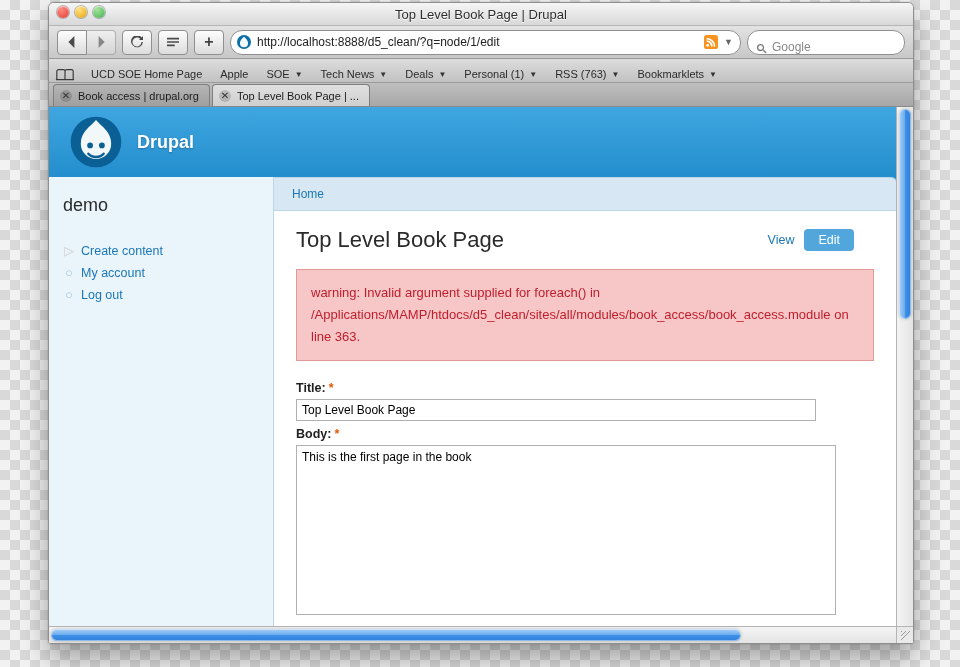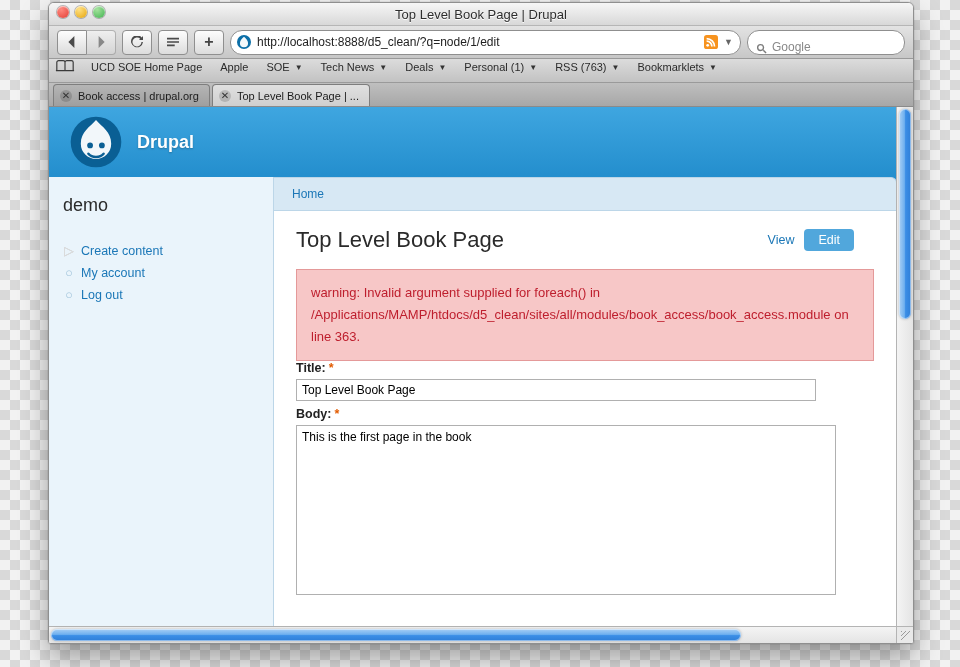--- a/index.html
+++ b/index.html
@@ -93,21 +93,21 @@
   .search-bar{
     width:140px;height:23px;background:#fff;border:1px solid #8f8f8f;border-radius:12px;
     display:flex;align-items:flex-end;gap:5px;padding:0 8px;color:#888
   }
   .search-bar svg{width:11px;height:11px;fill:#7a7a7a}
 
   .bookbar{
     height:23px;
     background:linear-gradient(#dcdcdc,#c2c2c2);
     border-bottom:1px solid var(--mac-border);
-    display:flex;align-items:flex-start;gap:2px;
+    display:flex;align-items:flex-end;gap:2px;
     padding:0 6px;font-size:11px;color:#2b2b2b;
   }
   .book-ico{width:20px;height:14px;margin-right:6px;fill:#3a3a3a}
   .book-item{padding:2px 8px;border-radius:3px;display:flex;align-items:center;gap:3px;cursor:default}
   .tri{font-size:8px;color:#333;margin-left:2px}
 
   .tab-strip{
     height:23px;
     background:linear-gradient(#bfbfbf,#a7a7a7);
     border-bottom:1px solid #8a8a8a;
@@ -169,21 +169,22 @@
   .page-title{font-size:22px;font-weight:400;color:#2a2a2a;margin:0;flex:none}
   .local-tabs{display:flex;align-items:center;gap:10px;margin-left:auto;margin-right:20px}
   .lt-view{color:var(--link);font-size:12.5px;text-decoration:none}
   .lt-edit{
     background:var(--edit-btn);color:#fff;font-size:12.5px;
     padding:4px 14px;border-radius:4px;
   }
   .warning{
     background:var(--warn-bg);border:1px solid var(--warn-border);
     color:var(--warn-text);padding:12px 14px;line-height:1.7;font-size:13px;
-    }
+    margin-bottom:20px
+  }
   .form-row{margin-bottom:6px}
   .form-label{font-weight:700;font-size:12.5px;color:#222}
   .form-label .req{color:#e25b00;margin-left:3px}
   .text-input{
     width:100%;max-width:520px;box-sizing:border-box;
     border:1px solid #b0b0b0;background:#fff;font:inherit;
     padding:3px 5px;margin-top:4px;height:22px
   }
   .textarea{
     width:100%;max-width:540px;height:170px;box-sizing:border-box;

